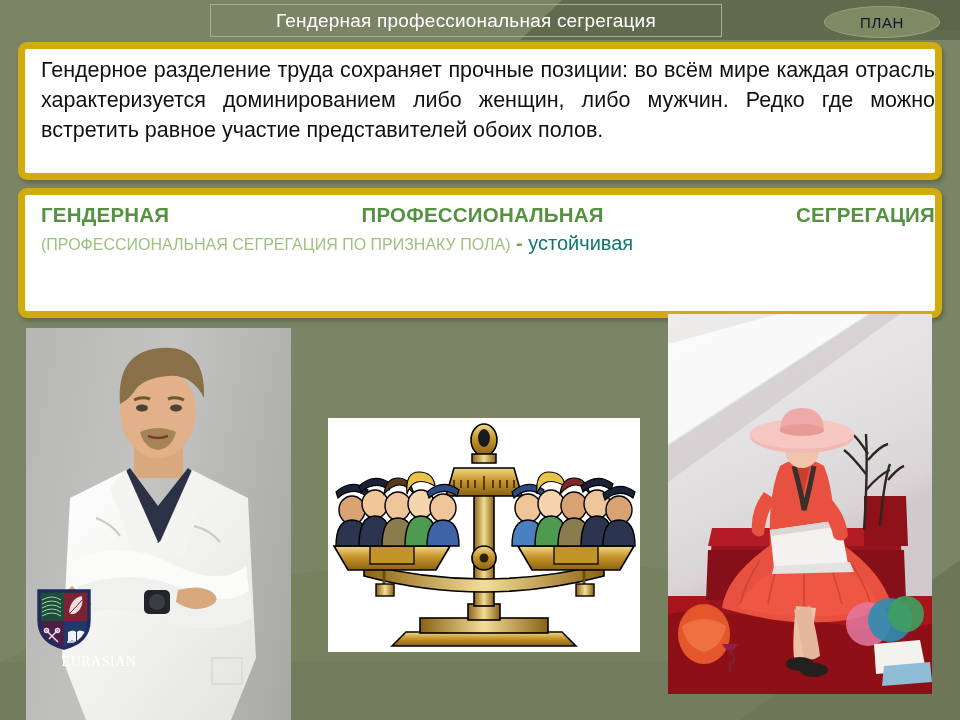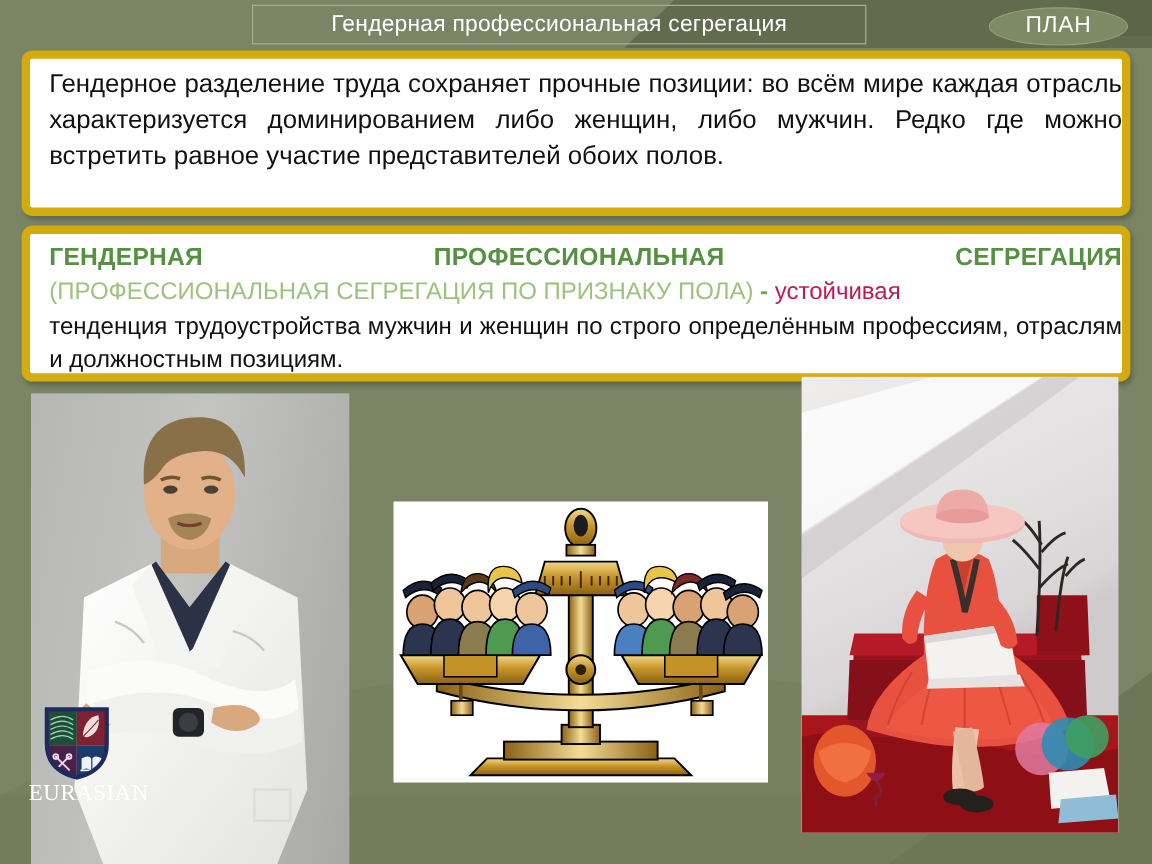--- a/index.html
+++ b/index.html
@@ -26,21 +26,21 @@
   .title-box{
     position:absolute;left:210px;top:4px;width:512px;height:33px;
     border:1px solid #a7b093;box-sizing:border-box;
     display:flex;align-items:center;justify-content:center;
     color:#ffffff;font-size:19px;letter-spacing:.2px;white-space:nowrap;
   }
   .plan-pill{
     position:absolute;left:824px;top:6px;width:114px;height:30px;
     border-radius:50%/50%;background:#7e8a63;border:1px solid #96a079;
     display:flex;align-items:center;justify-content:center;
-    color:#ffffff;font-size:19px;letter-spacing:.6px;
+    color:#0f172a;font-size:15px;letter-spacing:.6px;
   }
 
   
   .goldbox{
     position:absolute;background:#ffffff;border:7px solid #d2ab0e;border-radius:9px;
     box-sizing:border-box;box-shadow:2px 3px 4px rgba(0,0,0,.22);
   }
   #box1{left:18px;top:42px;width:924px;height:138px;}
   #box2{left:18px;top:188px;width:924px;height:130px;}
   .boxinner{padding:6px 0 0 16px;}
@@ -48,23 +48,23 @@
   .p1{
     margin:0;color:#111;font-size:21.5px;line-height:30px;
     text-align:justify;text-align-last:left;
     font-family:"Liberation Sans","DejaVu Sans",sans-serif;
   }
   .def{margin:0;font-size:20px;line-height:28px;}
   .def .l1{
     display:block;color:#559140;font-weight:bold;font-size:20.5px;
     text-align:justify;text-align-last:justify;letter-spacing:.2px;
   }
-  .def .l2{color:#9ec27e;font-size:20px;}
+  .def .l2{color:#9ec27e;font-size:16px;}
   .def .dash{color:#6aa844;font-weight:bold;}
-  .def .rest{color:#be185d;}
+  .def .rest{color:#0f766e;}
   .def .body{
     display:block;color:#111;text-align:justify;text-align-last:left;margin-top:1px;
   }
   .def .line2wrap{display:block;text-align:justify;text-align-last:left;}
 
   
   .photo{position:absolute;overflow:hidden;background:#ccc;}
   #photo-doctor{left:26px;top:328px;width:265px;height:392px;}
   #photo-scales{left:328px;top:418px;width:312px;height:234px;background:#fff;}
   #photo-woman{left:668px;top:314px;width:264px;height:380px;}
@@ -75,21 +75,21 @@
   .sc-bg{position:absolute;inset:0;background:#ffffff;}
   
   .wm-bg{position:absolute;inset:0;background:linear-gradient(155deg,#efecec 0%,#e2dfe0 38%,#d9d5d6 55%,#cfcbcc 60%,#cfcbcc 100%);}
 
   
   .logo{position:absolute;left:24px;top:588px;width:150px;height:128px;}
   .logo-shield{position:absolute;left:12px;top:0;width:56px;height:62px;}
   .logo-text{
     position:absolute;left:0;top:64px;width:150px;
     font-family:"Liberation Serif","DejaVu Serif",serif;
-    color:#ffffff;font-size:19px;line-height:19px;letter-spacing:.5px;
+    color:#ffffff;font-size:14px;line-height:19px;text-align:center;letter-spacing:.5px;
   }
 </style>
 </head>
 <body>
 
 <div id="slide">
 
   <div class="bg-arc"></div>
   <div class="bg-bottom"></div>
   <div class="bg-diag-right"></div>
@@ -109,21 +109,20 @@
     <div class="boxinner">
       <p class="p1">Гендерное разделение труда сохраняет прочные позиции: во всём мире каждая отрасль характеризуется доминированием либо женщин, либо мужчин. Редко где можно встретить равное участие представителей обоих полов.</p>
     </div>
   </div>
 
   <div class="goldbox" id="box2">
     <div class="boxinner">
       <p class="def">
         <span class="l1">ГЕНДЕРНАЯ ПРОФЕССИОНАЛЬНАЯ СЕГРЕГАЦИЯ</span>
         <span class="line2wrap"><span class="l2">(ПРОФЕССИОНАЛЬНАЯ СЕГРЕГАЦИЯ ПО ПРИЗНАКУ ПОЛА)</span><span class="dash"> - </span><span class="rest">устойчивая</span></span>
-        <span class="body">тенденция трудоустройства мужчин и женщин по строго определённым профессиям, отраслям и должностным позициям.</span>
       </p>
     </div>
   </div>
 
   <div class="photo" id="photo-doctor">
     <div class="doc-bg"></div>
     <svg viewBox="0 0 265 392" width="265" height="392" style="position:absolute;inset:0">
       <defs>
         <linearGradient id="coatg" x1="0" y1="0" x2="1" y2="1">
           <stop offset="0" stop-color="#ffffff"></stop>

